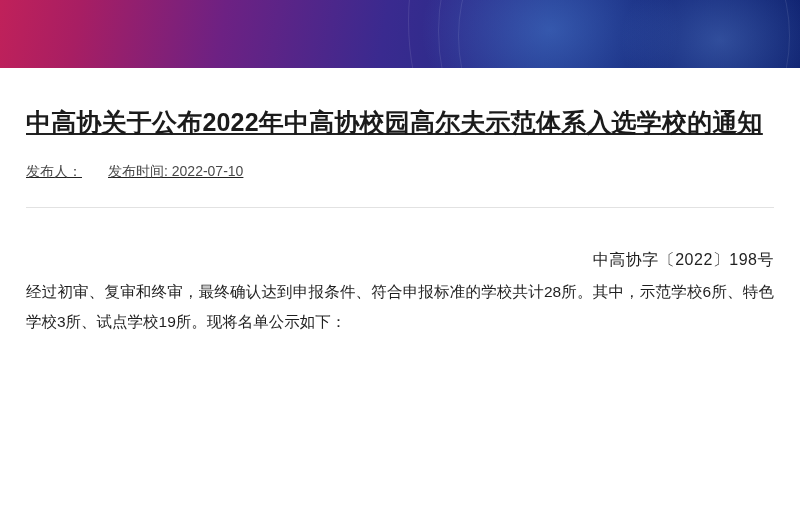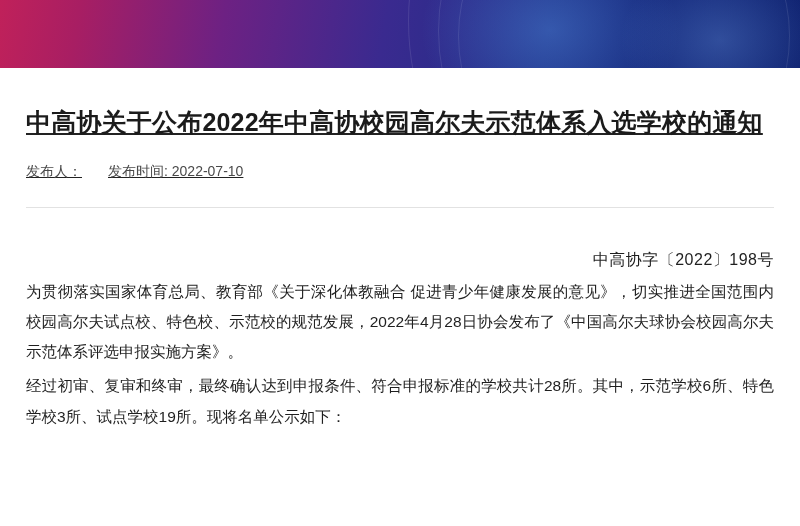--- a/index.html
+++ b/index.html
@@ -173,15 +173,14 @@
   <div class="doc-title">中高协关于公布2022年中高协校园高尔夫示范体系入选学校的通知</div>
   <div class="meta-row">
     <span class="meta-item">发布人：</span>
     <span class="meta-item">发布时间: 2022-07-10</span>
   </div>
 </div>
 <div class="divider"></div>
 
 <div class="doc-body">
   <div class="doc-number">中高协字〔2022〕198号</div>
-  <p>为贯彻落实国家体育总局、教育部《关于深化体教融合 促进青少年健康发展的意见》，切实推进全国范围内校园高尔夫试点校、特色校、示范校的规范发展，2022年4月28日协会发布了《中国高尔夫球协会校园高尔夫示范体系评选申报实施方案》。</p>
   <p>经过初审、复审和终审，最终确认达到申报条件、符合申报标准的学校共计28所。其中，示范学校6所、特色学校3所、试点学校19所。现将名单公示如下：</p>
 </div>
 
 </body></html>

